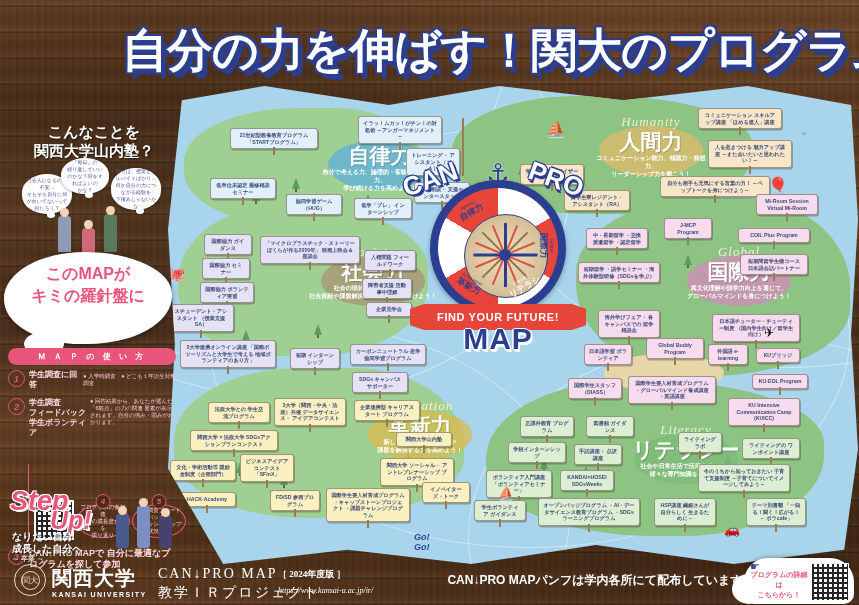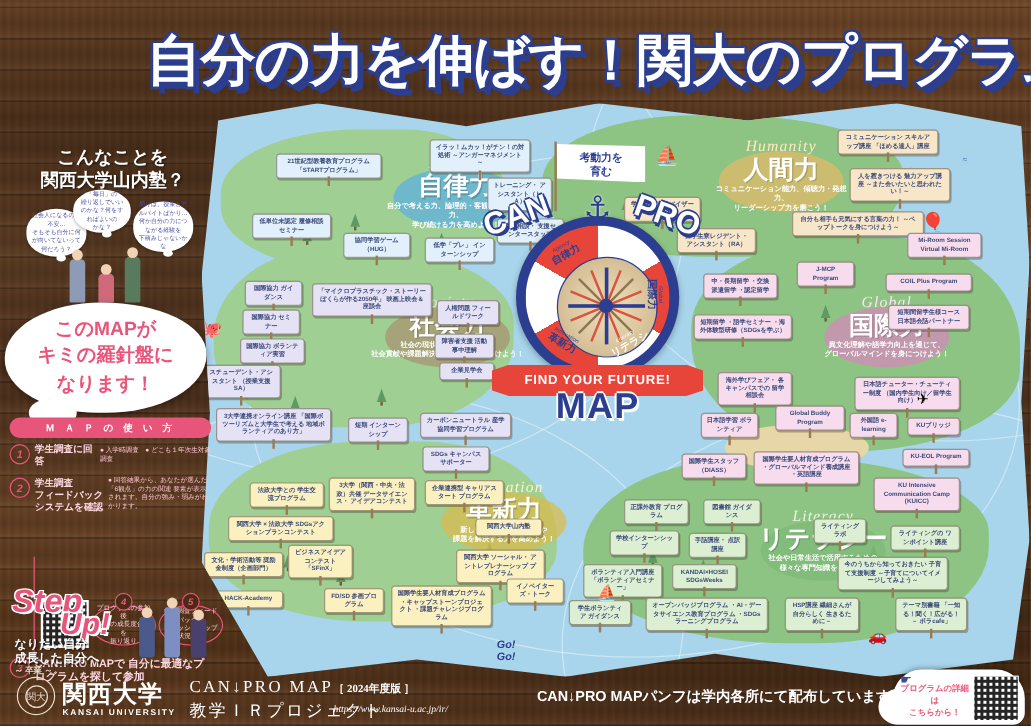--- a/index.html
+++ b/index.html
@@ -293,41 +293,40 @@
 
   <div id="figs">
     <div class="fg" id="fgA"></div>
     <div class="fg" id="fgB"></div>
     <div class="fg" id="fgC"></div>
   </div>
 
   <div id="bubble-map">
     <span class="ln m1">このMAPが</span>
     <span class="ln m2">キミの羅針盤に</span>
-    <span class="ln m3">なります！</span>
   </div>
 
   <div id="howto">
     <div id="howto-pill">Ｍ Ａ Ｐ の 使 い 方</div>
     <div id="stepline"></div>
 
     <div class="step">
       <div class="stepnum">1</div>
       <div>
         <div class="steptxt" style="white-space:pre-line">学生調査に回答</div>
       </div>
       <div class="stepbullets" style="margin-left:4px;padding-top:3px">● 入学時調査　● どこも１年次生対象調査</div>
     </div>
 
     <div class="step" style="margin-top:8px">
       <div class="stepnum">2</div>
       <div style="width:62px">
         <div class="steptxt" style="white-space:pre-line">学生調査
 フィードバック
-システムを確認</div>
+学生ボランティア</div>
       </div>
       <div class="stepbullets" style="width:92px;margin-left:3px">● 回答結果から、あなたが選んだ「6観点」の力の関連 要素が表示されます。自分の強み・弱みがわかります。</div>
     </div>
 
     <div id="qr">
         <div class="cells"></div>
       </div>
 
     <div class="circnum" id="c4">
       <span class="bignum">4</span>
@@ -591,24 +590,20 @@
   <div class="sign sg-green" style="left:486px;top:412px;width:62px">HSP講座
 繊細さんが自分らしく
 生きるために－</div>
   <div class="sign sg-green" style="left:578px;top:412px;width:60px">テーマ別書籍
 「一知る！聞く！広がる！－
 ボラcafe」</div>
 
   <div id="compass">
     <div id="flag">
       <div id="flagpole"></div>
-      <div id="flagcloth">
-        <span class="f1">考動力を</span>
-        <span class="f2">育む</span>
-      </div>
     </div>
     <div id="canpro">
       <span class="word" id="canword">CAN</span>
       <span id="anchor">⚓</span>
       <span class="word" id="proword">PRO</span>
     </div>
 
     <div id="wheel">
       <div class="ring">
         <div class="seg" style="

